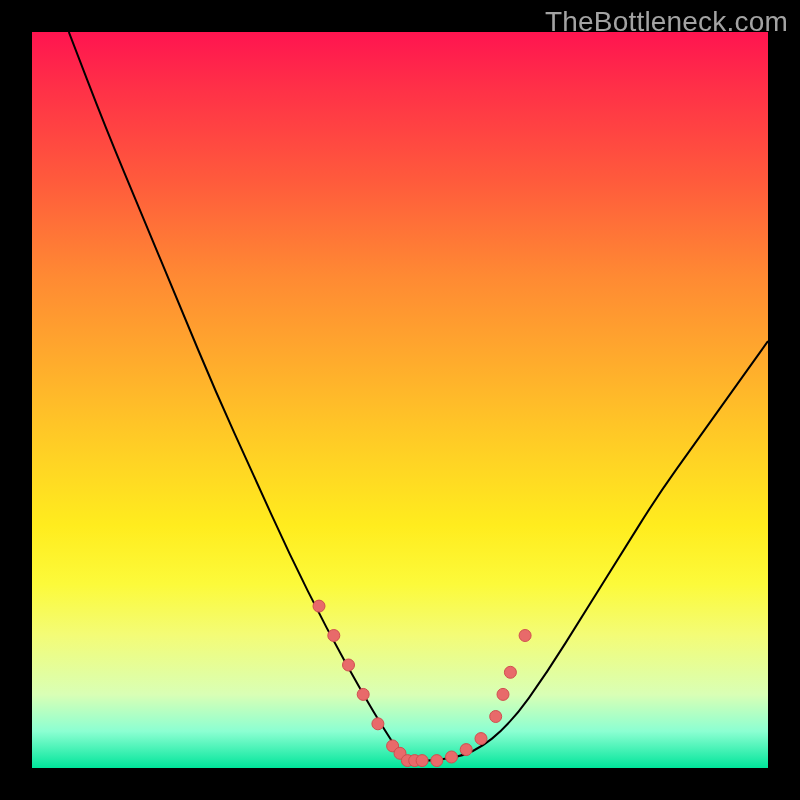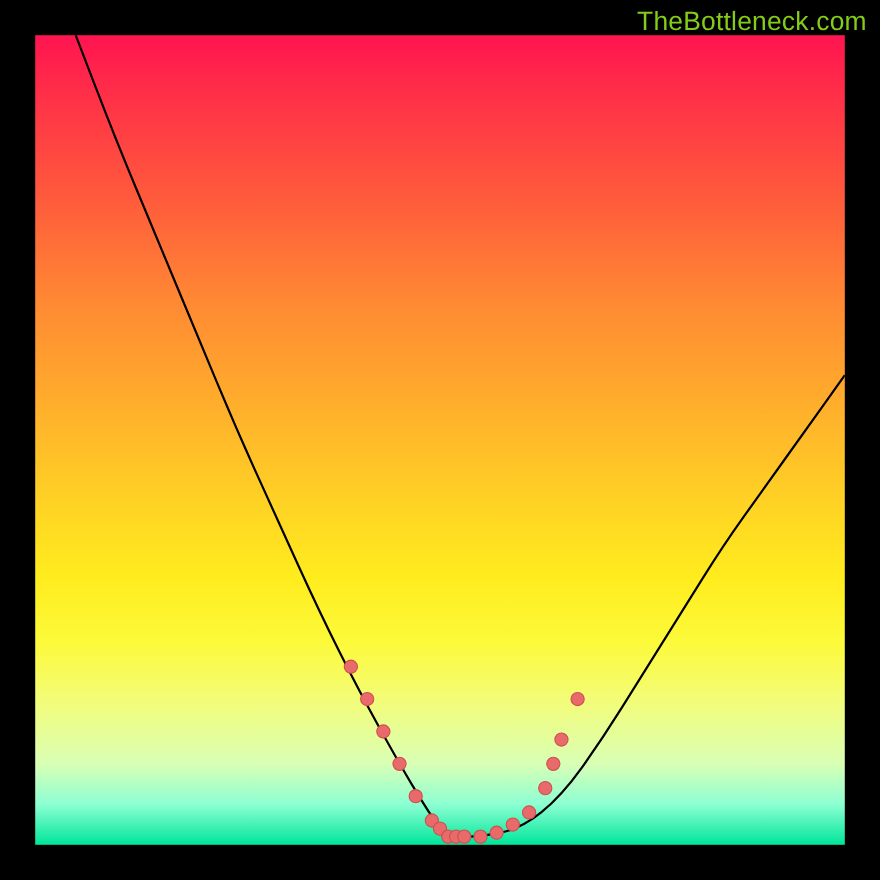--- a/index.html
+++ b/index.html
@@ -39,22 +39,22 @@
       #f3fc77 82%,
       #d9ffb5 90%,
       #8cffd2 95%,
       #00e59a 100%
     );
   }
   .watermark {
     position: absolute;
     top: 6px;
     right: 12px;
-    color: #84cc16;
-    font-size: 24px;
+    color: #a3a3a3;
+    font-size: 28px;
     letter-spacing: 0.2px;
     font-weight: 500;
   }
   svg.curve {
     position: absolute;
     left: 0;
     top: 0;
     width: 736px;
     height: 736px;
   }

